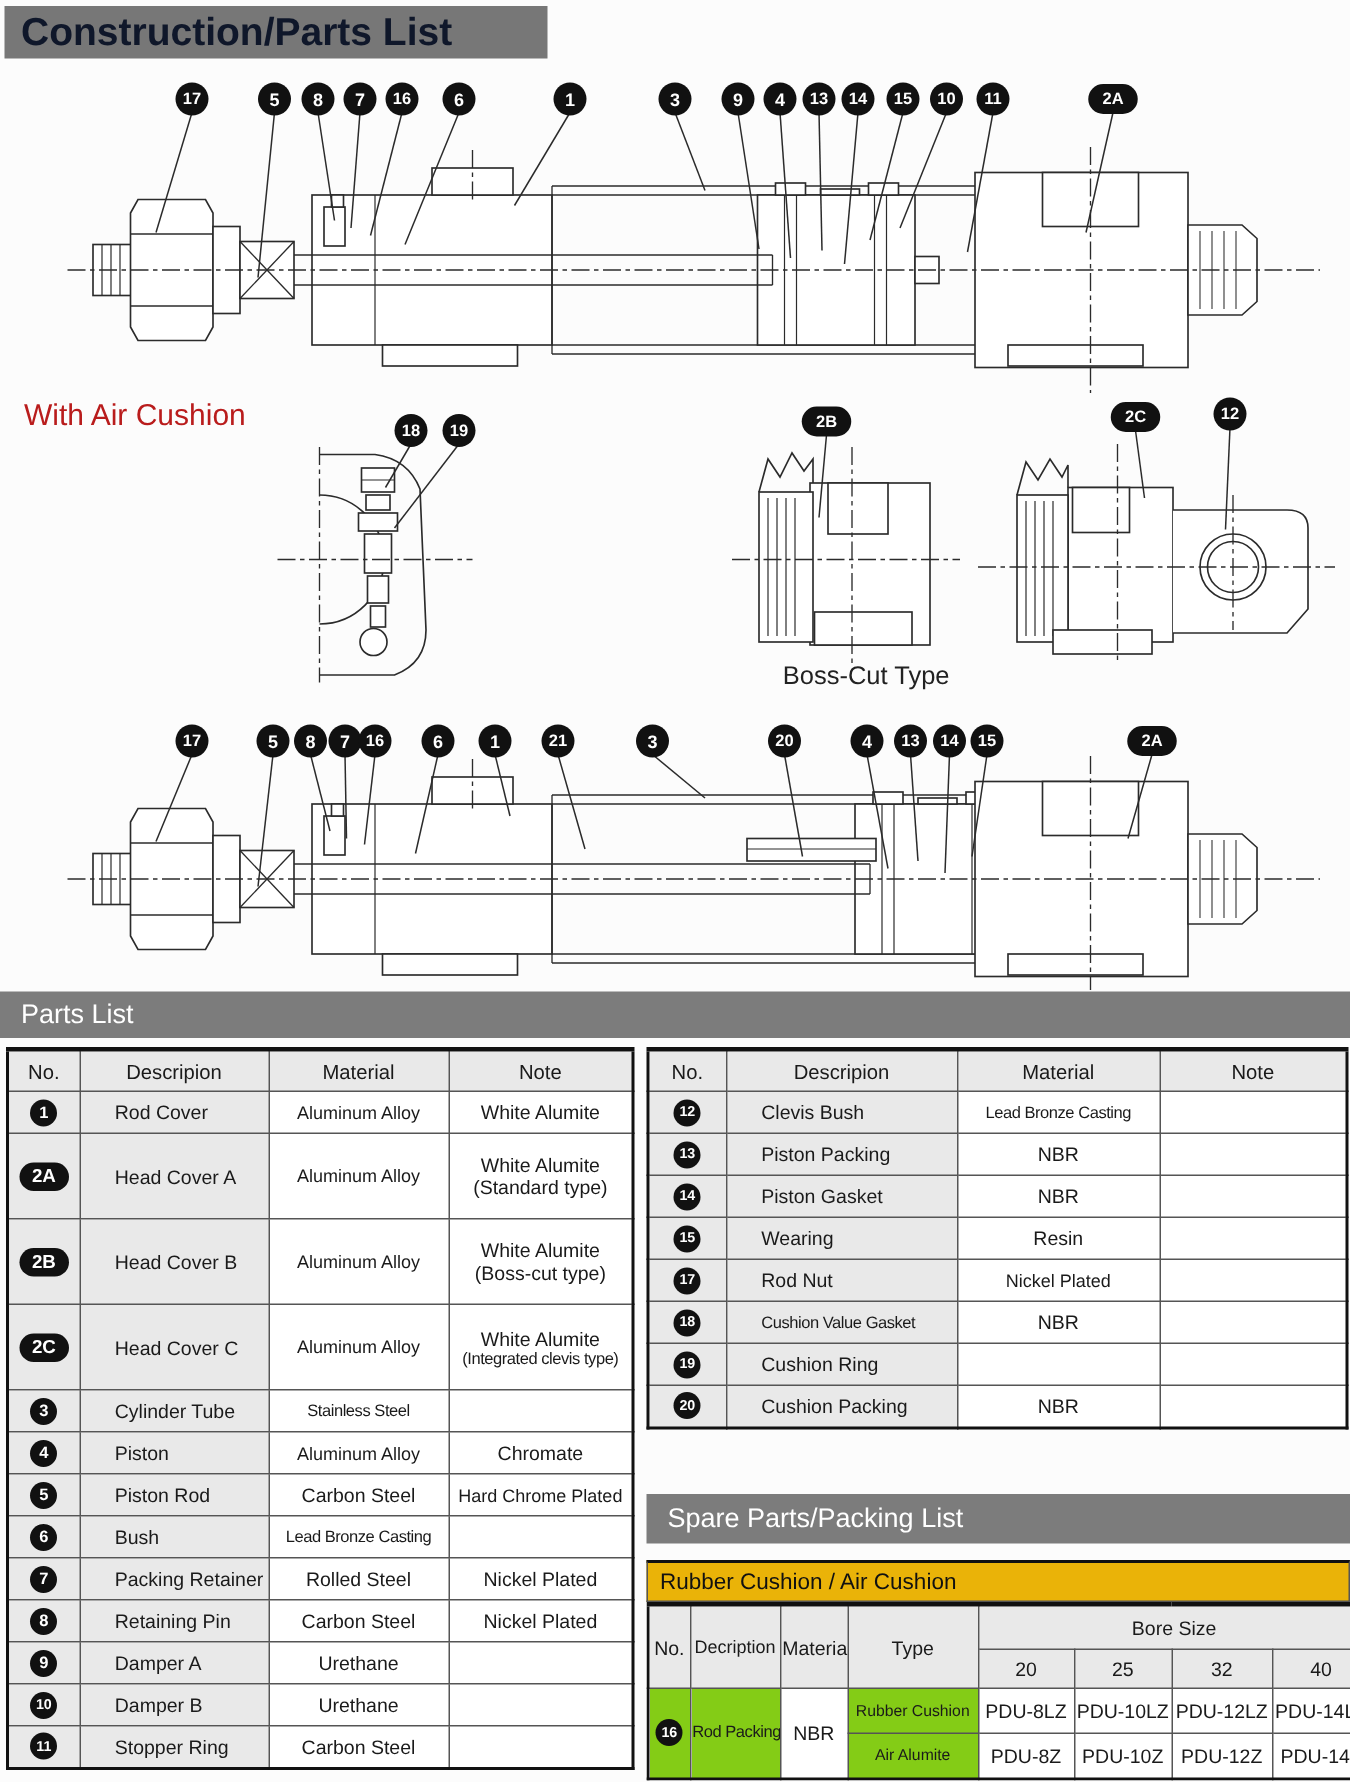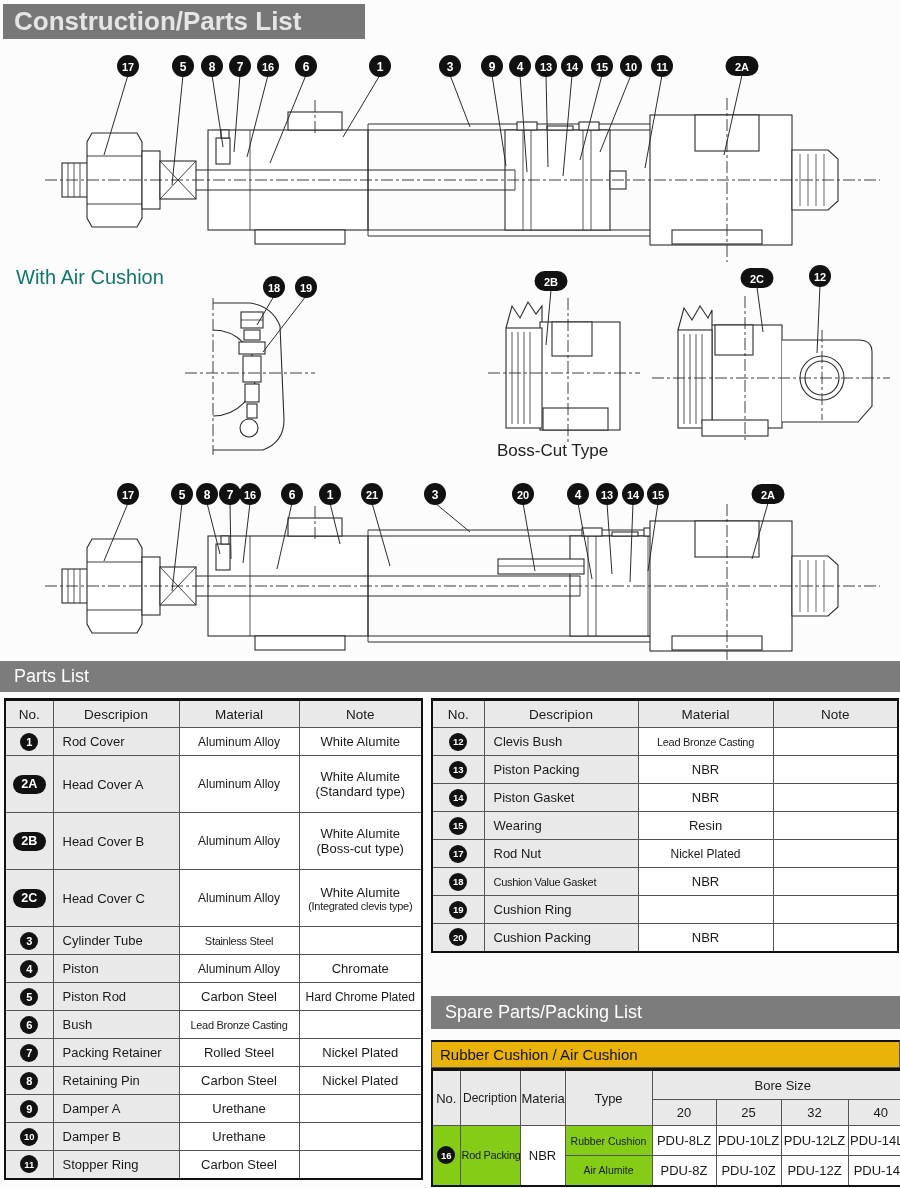--- a/index.html
+++ b/index.html
@@ -3,46 +3,46 @@
 <meta charset="utf-8">
 <style>
   html,body{margin:0;padding:0;background:#e5e5e5;}
   #page{
     position:relative;width:900px;height:1188px;background:#fcfcfc;
     font-family:"Liberation Sans",sans-serif;color:#1a1a1a;overflow:hidden;
     margin:0 auto;
   }
   .title-bar{
     position:absolute;left:3px;top:4px;width:362px;height:35px;
-    background:#777;color:#e5e5e5;font-size:26px;font-weight:bold;
+    background:#777;color:#0f172a;font-size:26px;font-weight:bold;
     line-height:35px;padding-left:11px;box-sizing:border-box;letter-spacing:0;
   }
   .section-bar{
     position:absolute;background:#7c7c7c;color:#fff;font-size:18px;
     line-height:31px;height:31px;padding-left:14px;box-sizing:border-box;
   }
   #parts-bar{left:0;top:661px;width:900px;}
   #spare-bar{left:431px;top:996px;width:469px;height:33px;line-height:33px;}
-  #with-air-cushion{position:absolute;left:16px;top:266px;font-size:20px;color:#0f766e;}
-  .caption{position:absolute;font-size:17px;color:#222;text-align:left;top:441px;}
+  #with-air-cushion{position:absolute;left:16px;top:266px;font-size:20px;color:#b91c1c;}
+  .caption{position:absolute;font-size:17px;color:#222;text-align:right;top:441px;}
   #boss-caption{left:497px;width:136px;}
   #clevis-caption{left:655px;width:230px;}
   #diagram-svg{position:absolute;left:0;top:0;}
 
   .tbl-wrap{position:absolute;}
   #left-table-wrap{left:4px;top:698px;width:417px;}
   #right-table-wrap{left:431px;top:698px;width:466px;}
   table.ptable{border-collapse:collapse;table-layout:fixed;width:100%;background:#fff;
     border:2px solid #111;border-top:3px solid #111;}
   table.ptable td,table.ptable th{
     border:1px solid #555;text-align:center;font-size:13px;font-weight:normal;
     padding:0 2px;height:28px;overflow:hidden;white-space:nowrap;color:#1a1a1a;box-sizing:border-box;
   }
   table.ptable th{background:#e9e9e9;font-size:13.5px;}
-  table.ptable td.desc{text-align:left;padding-left:9px;}
+  table.ptable td.desc{text-align:left;padding-left:23px;}
   table.ptable .gray{background:#e9e9e9;}
   table.ptable tr.tall td{height:57px;}
   .tight{font-size:11px !important;letter-spacing:-0.3px;}
   .semi{font-size:12px !important;}
 
   .badge{display:inline-flex;align-items:center;justify-content:center;background:#111;color:#fff;
     border-radius:50%;width:18px;height:18px;font-size:11px;font-weight:bold;vertical-align:middle;}
   .badge.two{font-size:9.5px;}
   .badge.pill{width:33px;height:19px;border-radius:10px;font-size:12.5px;}
 

